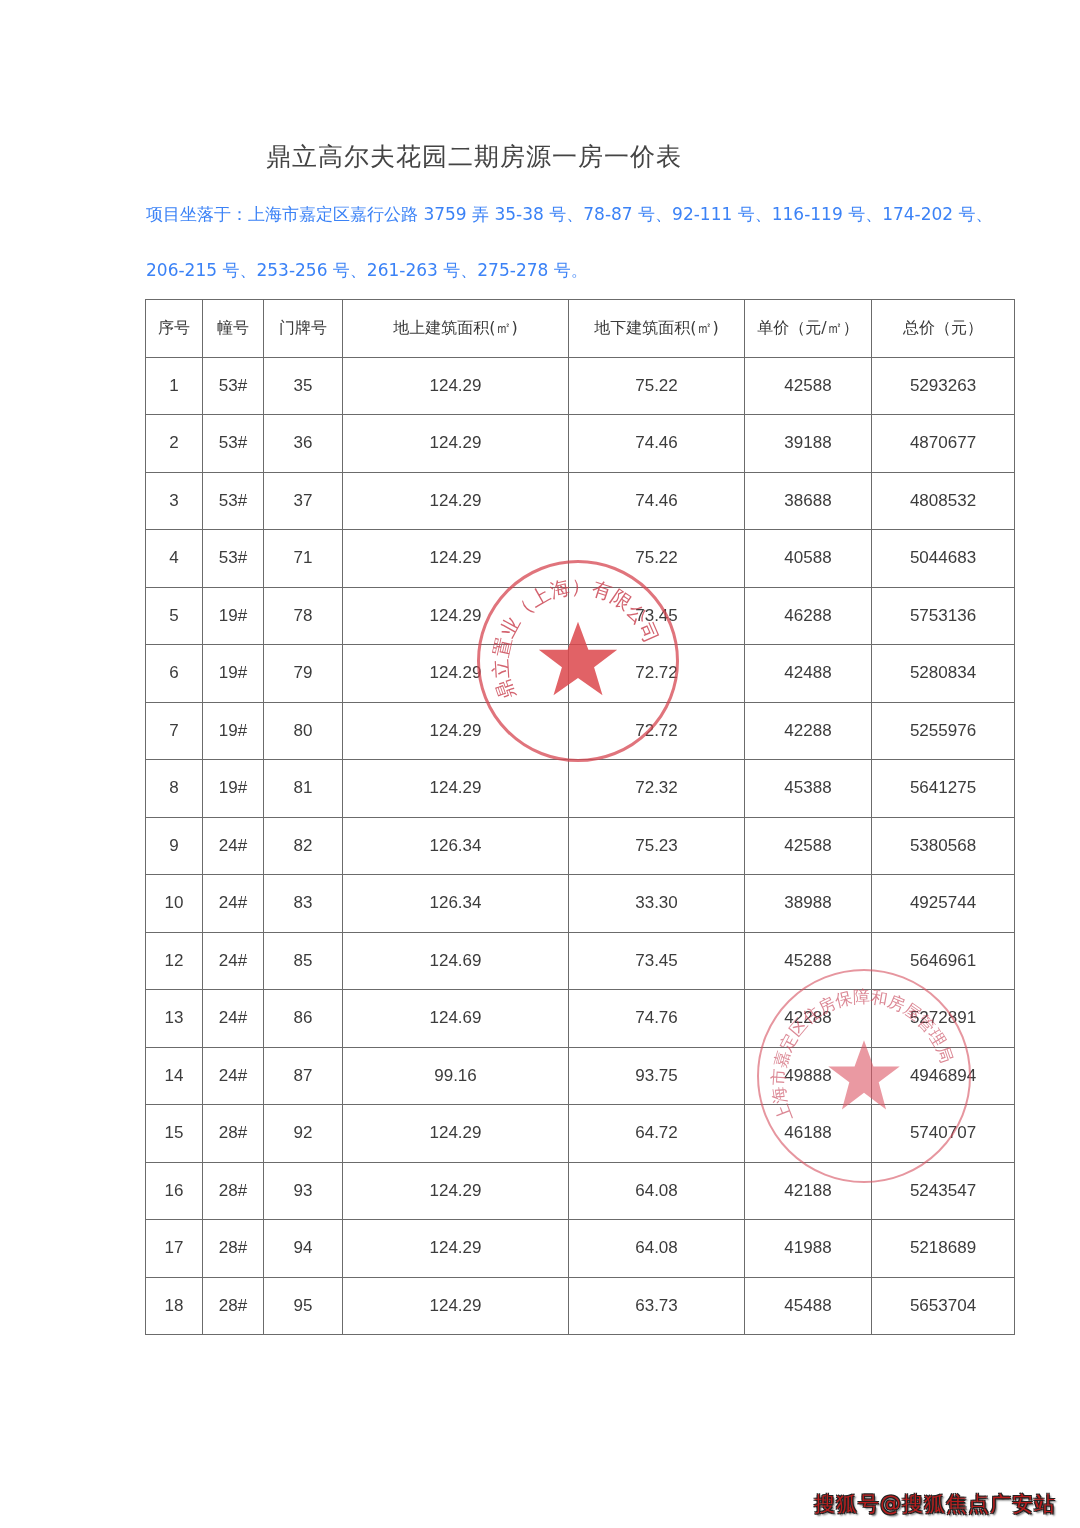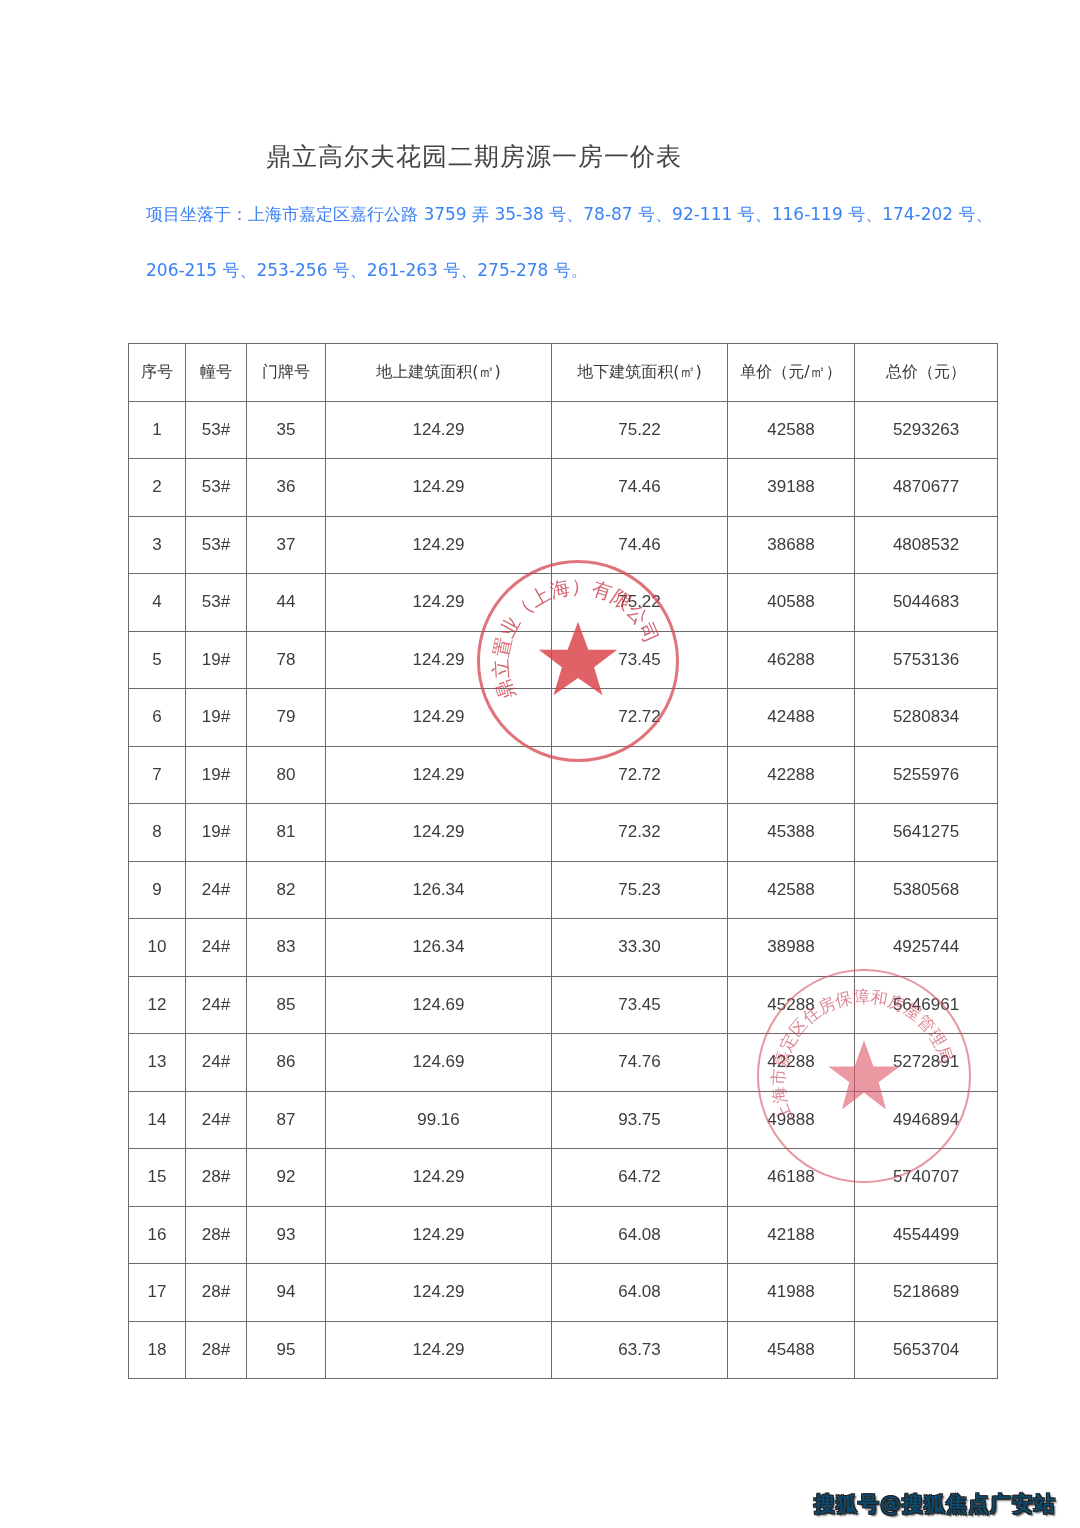--- a/index.html
+++ b/index.html
@@ -10,39 +10,39 @@
     .title {
       position: absolute; top: 140px; left: 0; width: 948px; text-align: center;
       font-size: 25px; color: #444; letter-spacing: 1px;
     }
     .location {
       position: absolute; left: 146px; width: 880px; font-size: 17px; color: #3b82f6;
     }
     .loc1 { top: 203px; }
     .loc2 { top: 259px; }
     table.price {
-      position: absolute; top: 299px; left: 128px; width: 869px;
-      border-collapse: collapse; table-layout: fixed; margin-top: 44px;
+      position: absolute; top: 299px; left: 145px; width: 869px;
+      border-collapse: collapse; table-layout: fixed;
     }
     table.price th, table.price td {
       border: 1.5px solid #6b6b6b; text-align: center; font-weight: normal;
       height: 56.5px; padding: 0; font-size: 17px; color: #3c3c3c;
       font-family: "Liberation Sans", "DejaVu Sans", sans-serif;
     }
     table.price th { font-size: 16px; font-family: "DejaVu Sans", sans-serif; color: #3a3a3a; }
     .stamp {
       position: absolute; border-radius: 50%; border: 3px solid rgba(214,70,80,0.75);
       pointer-events: none;
     }
     .stamp1 { left: 477px; top: 560px; width: 196px; height: 196px; }
     .stamp2 { left: 757px; top: 969px; width: 210px; height: 210px; border-width: 2.5px; border-color: rgba(214,80,95,0.6); }
     .stamp svg { position: absolute; left: 0; top: 0; width: 100%; height: 100%; }
     .watermark {
-      position: absolute; right: 24px; bottom: 10px; font-size: 21px; font-weight: bold;
-      color: #0c4a6e; letter-spacing: 1px;
+      position: absolute; right: 24px; bottom: 10px; font-size: 21px; font-weight: normal;
+      color: #b91c1c; letter-spacing: 1px;
       text-shadow: -1px -1px 0 #222, 1px -1px 0 #222, -1px 1px 0 #222, 1px 1px 0 #222, 2px 2px 2px #444;
     }
   </style>
 </head>
 <body>
 
 <div class="title">鼎立高尔夫花园二期房源一房一价表</div>
 <div class="location loc1">项目坐落于：上海市嘉定区嘉行公路 3759 弄 35-38 号、78-87 号、92-111 号、116-119 号、174-202 号、</div>
 <div class="location loc2">206-215 号、253-256 号、261-263 号、275-278 号。</div>
 
@@ -91,21 +91,21 @@
         <td>53#</td>
         <td>37</td>
         <td>124.29</td>
         <td>74.46</td>
         <td>38688</td>
         <td>4808532</td>
       </tr>
       <tr>
         <td>4</td>
         <td>53#</td>
-        <td>44</td>
+        <td>71</td>
         <td>124.29</td>
         <td>75.22</td>
         <td>40588</td>
         <td>5044683</td>
       </tr>
       <tr>
         <td>5</td>
         <td>19#</td>
         <td>78</td>
         <td>124.29</td>
@@ -194,21 +194,21 @@
         <td>46188</td>
         <td>5740707</td>
       </tr>
       <tr>
         <td>16</td>
         <td>28#</td>
         <td>93</td>
         <td>124.29</td>
         <td>64.08</td>
         <td>42188</td>
-        <td>4554499</td>
+        <td>5243547</td>
       </tr>
       <tr>
         <td>17</td>
         <td>28#</td>
         <td>94</td>
         <td>124.29</td>
         <td>64.08</td>
         <td>41988</td>
         <td>5218689</td>
       </tr>

